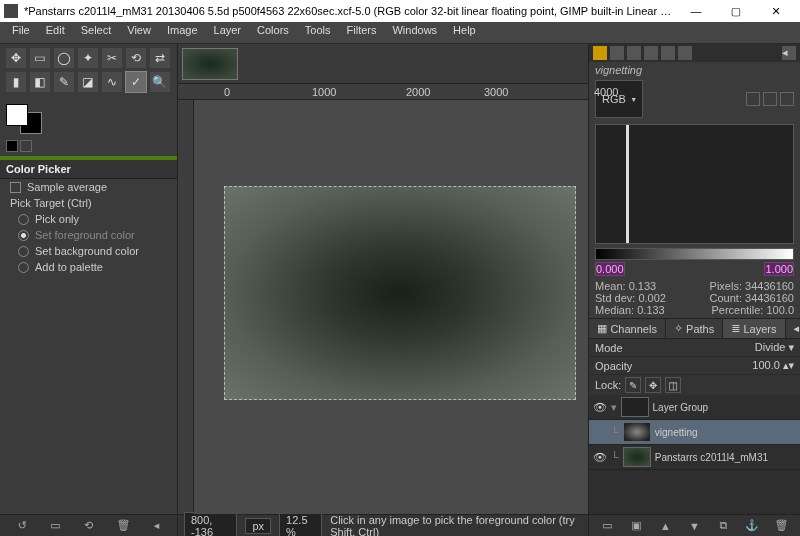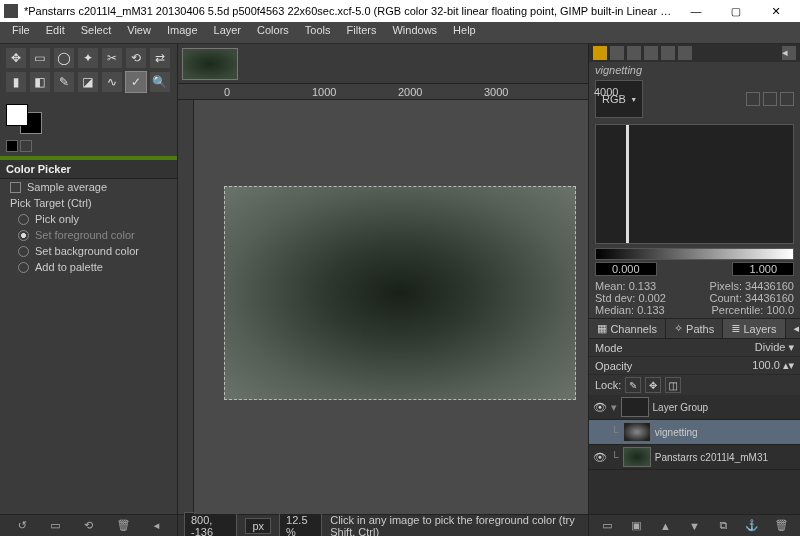--- a/index.html
+++ b/index.html
@@ -47,21 +47,21 @@
 .rp-title { padding: 2px 6px; font-style: italic; color: #bbb; }
 .hist-row { display: flex; align-items: center; gap: 4px; padding: 2px 6px; }
 .combo { background: #222; border: 1px solid #555; padding: 12px 6px; display: flex; align-items: center; gap: 6px; }
 .combo .arr { font-size: 8px; }
 .rp-btns { margin-left: auto; display: flex; gap: 3px; }
 .rp-btns div { width: 14px; height: 14px; border: 1px solid #666; }
 .histogram { height: 120px; background: #222; margin: 4px 6px; border: 1px solid #555; position: relative; display: flex; align-items: flex-end; }
 .hist-peak { position: absolute; left: 15%; bottom: 0; width: 3px; height: 100%; background: #ddd; }
 .gradient-bar { height: 12px; margin: 0 6px; background: linear-gradient(to right, #000, #fff); border: 1px solid #555; }
 .range-row { display: flex; justify-content: space-between; padding: 2px 6px; }
-.range-row .v { background: #000000; border: 1px solid #555; padding: 0 16px; }
+.range-row .v { background: #701a75; border: 1px solid #555; padding: 0 0; }
 .stats { padding: 2px 6px; font-size: 10px; }
 .stats-row { display: flex; justify-content: space-between; }
 .stats-row span { color: #bbb; }
 .panel-tabs { display: flex; background: #2e2e2e; border-top: 1px solid #222; border-bottom: 1px solid #222; }
 .panel-tabs .ptab { padding: 3px 8px; background: #3b3b3b; border-right: 1px solid #222; display: flex; align-items: center; gap: 3px; }
 .panel-tabs .ptab.on { background: #4a4a4a; }
 .prop-row { display: flex; align-items: center; justify-content: space-between; padding: 2px 6px; background: #333; border-bottom: 1px solid #2a2a2a; }
 .lock-row { display: flex; align-items: center; gap: 4px; padding: 2px 6px; background: #333; }
 .lock-row .lk { width: 16px; height: 16px; border: 1px solid #555; display:flex; align-items:center; justify-content:center; font-size:10px; }
 .layers { flex: 1; background: #2e2e2e; overflow: hidden; }
@@ -172,21 +172,21 @@
     </div>
   </div>
 
   <div class="canvas-area">
     <div class="thumb-bar">
       <div class="thumb"></div>
     </div>
     <div class="ruler-h">
       <span style="left:46px">0</span>
       <span style="left:134px">1000</span>
-      <span style="left:220px">2000</span>
+      <span style="left:228px">2000</span>
       <span style="left:306px">3000</span>
       <span style="left:416px">4000</span>
     </div>
     <div class="canvas-wrap">
       <div class="ruler-v"></div>
       <div class="canvas">
         <div class="image"></div>
       </div>
     </div>
     <div class="statusbar">

